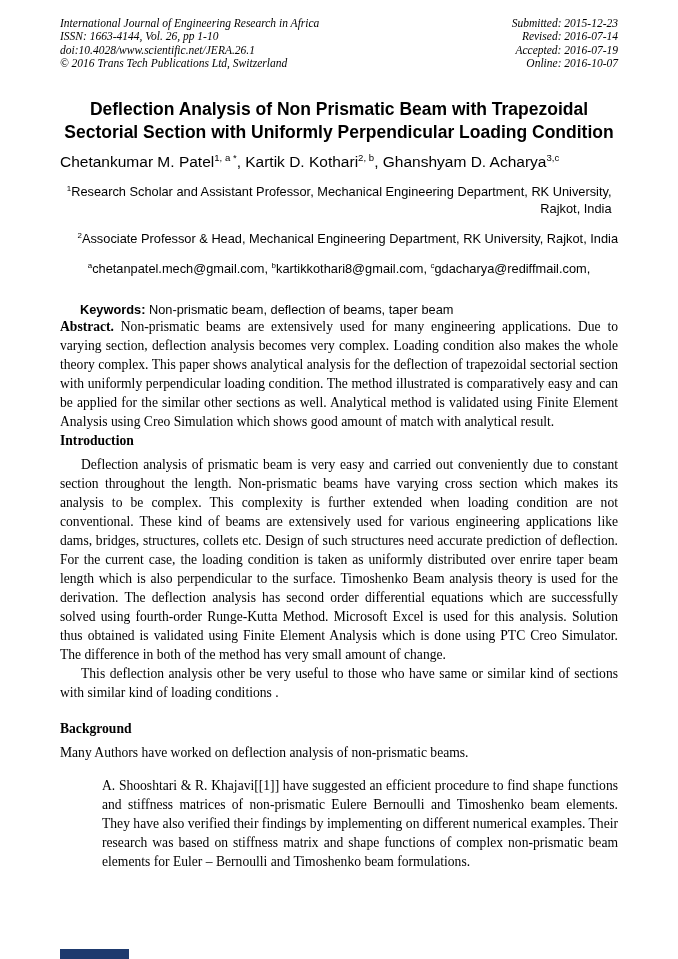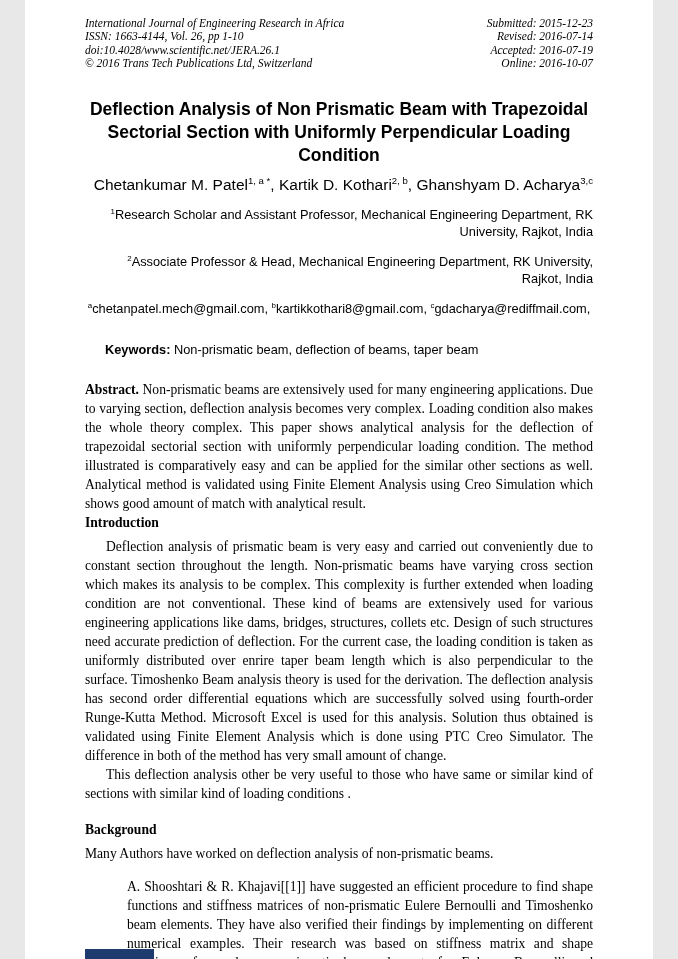--- a/index.html
+++ b/index.html
@@ -1,51 +1,51 @@
 <!DOCTYPE html>
 <html><head>
 <meta charset="utf-8">
 <style>
   html,body { margin:0; padding:0; background:#e8e8e8; }
   .page {
-    position:relative; width:628px; height:959px; margin:0 auto;
+    position:relative; width:678px; height:959px; margin:0 auto;
     background:#ffffff; color:#000;
     font-family:"Liberation Serif", serif;
     overflow:hidden;
   }
   .content { padding:17px 60px 0 60px; }
 
   
   .jheader { display:flex; justify-content:space-between; font-style:italic;
              font-size:11.5px; line-height:13.4px; }
   .jheader-right { text-align:right; }
 
   
   .title { font-family:"Liberation Sans", sans-serif; font-weight:bold;
            font-size:17.5px; line-height:23px; text-align:center;
            margin:27px auto 0 auto; max-width:560px; }
   .authors { font-family:"Liberation Sans", sans-serif; font-size:15.5px;
-             text-align:right; margin-top:9px; }
+             text-align:left; margin-top:9px; }
   sup { font-size:0.62em; line-height:0; }
 
   .affil { font-family:"Liberation Sans", sans-serif; font-size:12.8px;
            line-height:17px; text-align:right; }
   .affil-1 { margin:12px auto 0 auto; max-width:545px; }
   .affil-2 { margin-top:13px; }
   .affil-3 { margin-top:9px; }
   .emails { font-family:"Liberation Sans", sans-serif; font-size:12.8px;
             text-align:center; margin-top:14px; }
 
   .keywords { font-family:"Liberation Sans", sans-serif; font-size:12.8px;
               margin-top:26px;padding-left:20px; }
   .keywords .kw-label { font-weight:bold; }
 
   
   .body-text { font-size:13.6px; line-height:19px; text-align:justify; margin:0; }
-  .abstract { margin-top:23px; }
+  .abstract { }
   .abstract .abs-label { font-weight:bold; }
   .section-heading { font-family:"Liberation Serif", serif; font-size:13.6px;
                      line-height:19px; font-weight:bold; margin:0; }
   .heading-intro { }
   .heading-bg { margin-top:17px; }
   .para-indent { text-indent:21px; }
   .first-after-heading { margin-top:5px; }
   .para-gap { margin-top:14px;margin-left:42px; }
 
   

